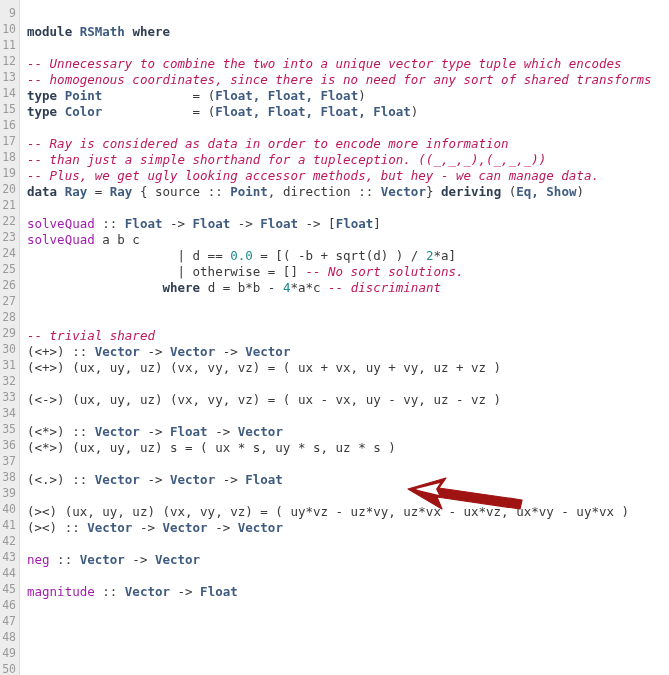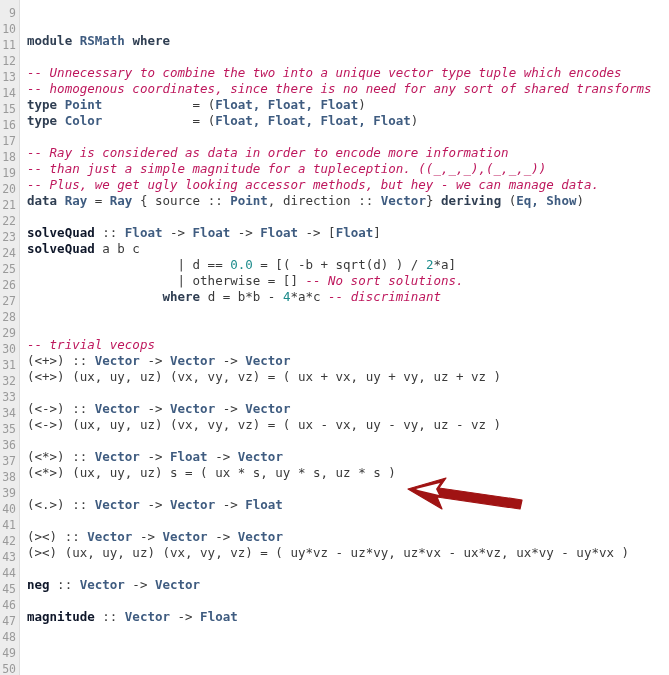--- a/index.html
+++ b/index.html
@@ -45,36 +45,36 @@
     white-space: pre;
     
     margin-left: -7px;
     overflow: hidden;
   }
 
   
   #code-area {
     flex: 1 1 auto;
     position: relative;
-    padding-top: 17px;
+    padding-top: 8px;
     padding-left: 7px;
     overflow: hidden;
   }
   .code-line {
     height: 16px;
     line-height: 16px;
     font-size: 12.5px;
     white-space: pre;
     color: #3b4252;
     letter-spacing: 0px;
   }
 
   
   .tok-kw       { color: #2f3e52; font-weight: bold; }
-  .tok-fn       { color: #0f172a; font-weight: bold; margin-top: 15px; }
+  .tok-fn       { color: #a21caf; font-weight: normal; margin-top: 15px; }
   .tok-type     { color: #3f5c80; font-weight: bold; }
   .tok-comment  { color: #be185d; font-style: italic; }
   .tok-num      { color: #1c8b8b; }
   .tok-plain    { color: #3a3a3a; }
 
   
   #annotation-arrow {
     position: absolute;
     left: 386px;
     top: 476px;
@@ -137,45 +137,44 @@
 
     <div class="code-line"></div>
       <div class="code-line"><span class="tok-kw">module </span><span class="tok-type">RSMath </span><span class="tok-kw">where</span></div>
       <div class="code-line"></div>
       <div class="code-line"><span class="tok-comment">-- Unnecessary to combine the two into a unique vector type tuple which encodes</span></div>
       <div class="code-line"><span class="tok-comment">-- homogenous coordinates, since there is no need for any sort of shared transforms</span></div>
       <div class="code-line"><span class="tok-kw">type </span><span class="tok-type">Point</span><span class="tok-plain">            = (</span><span class="tok-type">Float, Float, Float</span><span class="tok-plain">)</span></div>
       <div class="code-line"><span class="tok-kw">type </span><span class="tok-type">Color</span><span class="tok-plain">            = (</span><span class="tok-type">Float, Float, Float, Float</span><span class="tok-plain">)</span></div>
       <div class="code-line"></div>
       <div class="code-line"><span class="tok-comment">-- Ray is considered as data in order to encode more information</span></div>
-      <div class="code-line"><span class="tok-comment">-- than just a simple magnitude for a tupleception. ((_,_,_),(_,_,_))</span></div>
+      <div class="code-line"><span class="tok-comment">-- than just a simple shorthand for a tupleception. ((_,_,_),(_,_,_))</span></div>
       <div class="code-line"><span class="tok-comment">-- Plus, we get ugly looking accessor methods, but hey - we can manage data.</span></div>
       <div class="code-line"><span class="tok-kw">data </span><span class="tok-type">Ray</span><span class="tok-plain"> = </span><span class="tok-type">Ray</span><span class="tok-plain"> { source :: </span><span class="tok-type">Point</span><span class="tok-plain">, direction :: </span><span class="tok-type">Vector</span><span class="tok-plain">} </span><span class="tok-kw">deriving </span><span class="tok-plain">(</span><span class="tok-type">Eq, Show</span><span class="tok-plain">)</span></div>
       <div class="code-line"></div>
       <div class="code-line"><span class="tok-fn">solveQuad</span><span class="tok-plain"> :: </span><span class="tok-type">Float</span><span class="tok-plain"> -&gt; </span><span class="tok-type">Float</span><span class="tok-plain"> -&gt; </span><span class="tok-type">Float</span><span class="tok-plain"> -&gt; [</span><span class="tok-type">Float</span><span class="tok-plain">]</span></div>
       <div class="code-line"><span class="tok-fn">solveQuad</span><span class="tok-plain"> a b c</span></div>
       <div class="code-line"><span class="tok-plain">                    | d == </span><span class="tok-num">0.0</span><span class="tok-plain"> = [( -b + sqrt(d) ) / </span><span class="tok-num">2</span><span class="tok-plain">*a]</span></div>
       <div class="code-line"><span class="tok-plain">                    | otherwise = [] </span><span class="tok-comment">-- No sort solutions.</span></div>
       <div class="code-line"><span class="tok-plain">                  </span><span class="tok-kw">where</span><span class="tok-plain"> d = b*b - </span><span class="tok-num">4</span><span class="tok-plain">*a*c </span><span class="tok-comment">-- discriminant</span></div>
       <div class="code-line"></div>
       <div class="code-line"></div>
-      <div class="code-line"><span class="tok-comment">-- trivial vecops</span></div>
+      <div class="code-line"><span class="tok-comment">-- trivial shared</span></div>
       <div class="code-line"><span class="tok-plain">(&lt;+&gt;) :: </span><span class="tok-type">Vector</span><span class="tok-plain"> -&gt; </span><span class="tok-type">Vector</span><span class="tok-plain"> -&gt; </span><span class="tok-type">Vector</span></div>
       <div class="code-line"><span class="tok-plain">(&lt;+&gt;) (ux, uy, uz) (vx, vy, vz) = ( ux + vx, uy + vy, uz + vz )</span></div>
       <div class="code-line"></div>
-      <div class="code-line"><span class="tok-plain">(&lt;-&gt;) :: </span><span class="tok-type">Vector</span><span class="tok-plain"> -&gt; </span><span class="tok-type">Vector</span><span class="tok-plain"> -&gt; </span><span class="tok-type">Vector</span></div>
       <div class="code-line"><span class="tok-plain">(&lt;-&gt;) (ux, uy, uz) (vx, vy, vz) = ( ux - vx, uy - vy, uz - vz )</span></div>
       <div class="code-line"></div>
       <div class="code-line"><span class="tok-plain">(&lt;*&gt;) :: </span><span class="tok-type">Vector</span><span class="tok-plain"> -&gt; </span><span class="tok-type">Float</span><span class="tok-plain"> -&gt; </span><span class="tok-type">Vector</span></div>
       <div class="code-line"><span class="tok-plain">(&lt;*&gt;) (ux, uy, uz) s = ( ux * s, uy * s, uz * s )</span></div>
       <div class="code-line"></div>
       <div class="code-line"><span class="tok-plain">(&lt;.&gt;) :: </span><span class="tok-type">Vector</span><span class="tok-plain"> -&gt; </span><span class="tok-type">Vector</span><span class="tok-plain"> -&gt; </span><span class="tok-type">Float</span></div>
       <div class="code-line"></div>
+      <div class="code-line"><span class="tok-plain">(&gt;&lt;) (ux, uy, uz) (vx, vy, vz) = ( uy*vz - uz*vy, uz*vx - ux*vz, ux*vy - uy*vx )</span></div>
       <div class="code-line"><span class="tok-plain">(&gt;&lt;) :: </span><span class="tok-type">Vector</span><span class="tok-plain"> -&gt; </span><span class="tok-type">Vector</span><span class="tok-plain"> -&gt; </span><span class="tok-type">Vector</span></div>
-      <div class="code-line"><span class="tok-plain">(&gt;&lt;) (ux, uy, uz) (vx, vy, vz) = ( uy*vz - uz*vy, uz*vx - ux*vz, ux*vy - uy*vx )</span></div>
       <div class="code-line"></div>
       <div class="code-line"><span class="tok-fn">neg</span><span class="tok-plain"> :: </span><span class="tok-type">Vector</span><span class="tok-plain"> -&gt; </span><span class="tok-type">Vector</span></div>
       <div class="code-line"></div>
       <div class="code-line"><span class="tok-fn">magnitude</span><span class="tok-plain"> :: </span><span class="tok-type">Vector</span><span class="tok-plain"> -&gt; </span><span class="tok-type">Float</span></div>
       <svg id="annotation-arrow" viewBox="0 0 118 38" xmlns="http://www.w3.org/2000/svg">
       <path d="M 2 13 L 40 2 L 33 12 L 116 24 L 114 33 L 31 21 L 36 33 Z" fill="#a01313" stroke="#a01313" stroke-width="1.2" stroke-linejoin="round"></path>
       <path d="M 10 13 L 34 7 L 30 13 L 33 19 L 12 14 Z" fill="#ffffff"></path>
     </svg>
 
   </div>

